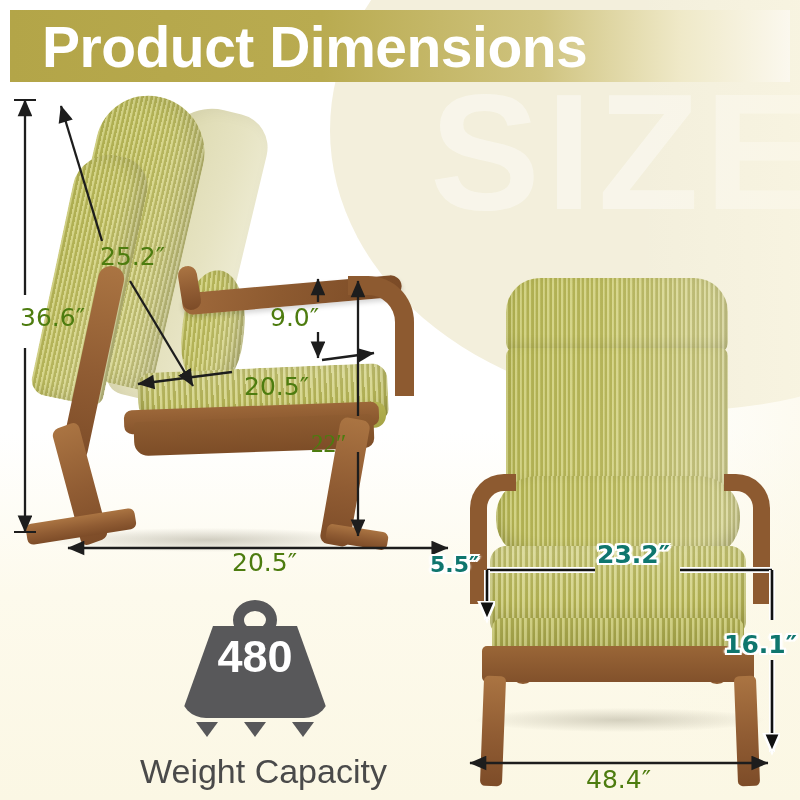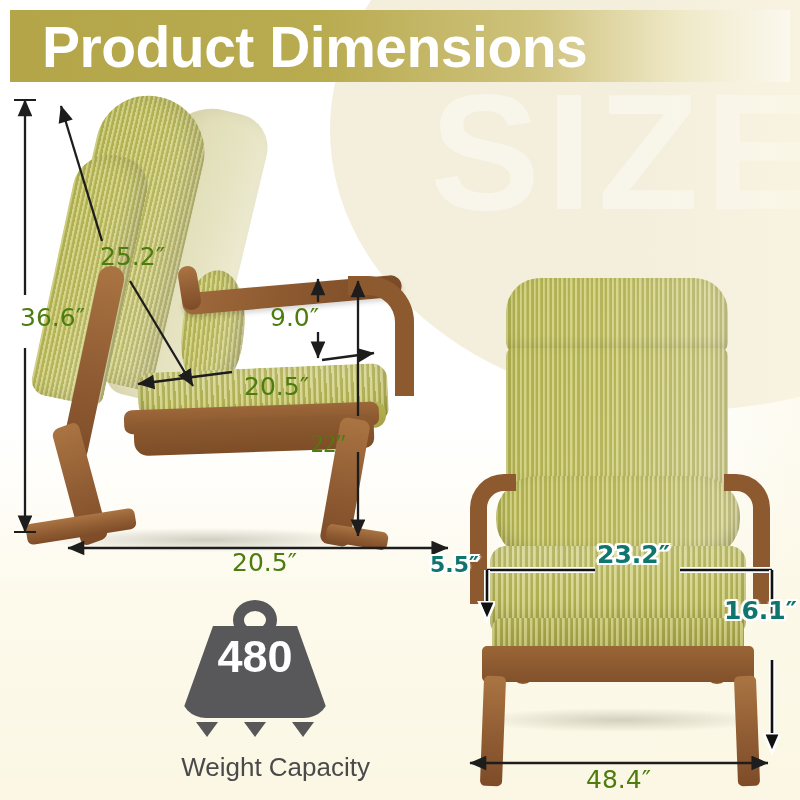--- a/index.html
+++ b/index.html
@@ -269,22 +269,22 @@
   .w-unit{
     position:absolute;left:0;right:0;top:82px;text-align:center;
     font-size:26px;font-weight:bold;color:#fff;letter-spacing:1px;line-height:1;
   }
   .w-tris{position:absolute;left:0;right:0;top:122px;display:flex;justify-content:center;gap:26px;}
   .w-tri{
     width:0;height:0;border-left:11px solid transparent;border-right:11px solid transparent;
     border-top:15px solid #58585a;
   }
   .weight-label{
-    position:absolute;left:0;right:0;top:152px;text-align:right;
-    font-size:26px;color:#4a4a4a;white-space:nowrap;
+    position:absolute;left:0;right:0;top:152px;text-align:center;
+    font-size:34px;color:#4a4a4a;white-space:nowrap;
   }
 </style>
 </head>
 <body>
 
 <div id="canvas">
 
   <div class="bg-cream-bottom"></div>
   <div class="bg-ellipse"></div>
   <div class="bg-watermark">SIZE</div>
@@ -407,21 +407,21 @@
   <div class="dim" style="left:244px;top:372px;">20.5″</div>
 
   <div class="dim" style="left:311px;top:430px;font-family:Liberation Serif, serif;">22″</div>
 
   <div class="dim" style="left:232px;top:548px;">20.5″</div>
 
   <div class="dim outlined" style="left:597px;top:540px;">23.2″</div>
 
   <div class="dim outlined small" style="left:430px;top:552px;">5.5″</div>
 
-  <div class="dim outlined" style="left:700px;top:596px;padding-left:24px;">16.1″</div>
+  <div class="dim outlined" style="left:700px;top:630px;padding-left:24px;">16.1″</div>
 
   <div class="dim" style="left:586px;top:765px;">48.4″</div>
 
   <div class="weight-block">
     <div class="weight-icon">
       <div class="w-ring"></div>
       <div class="w-body"></div>
       <div class="w-num">480</div>
     </div>
     <div class="w-tris">

